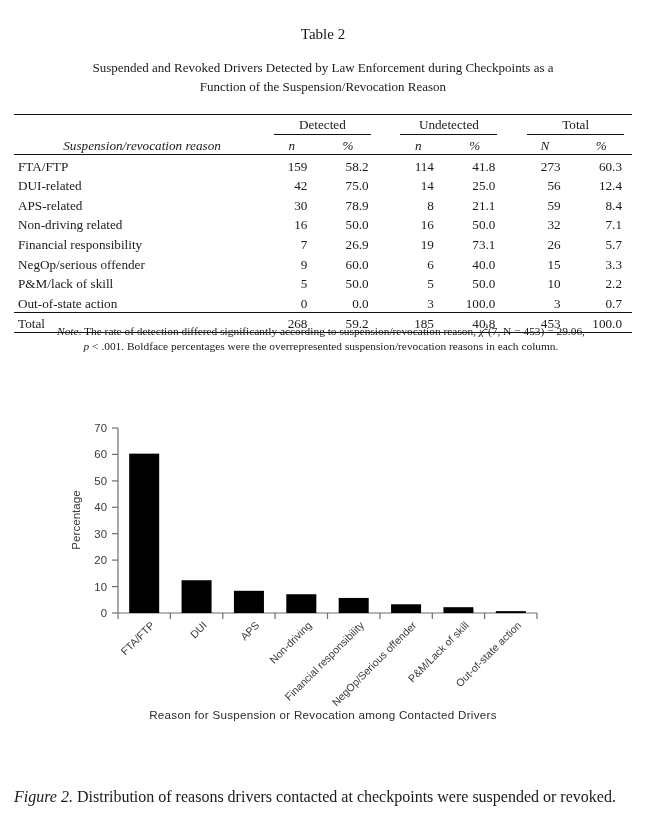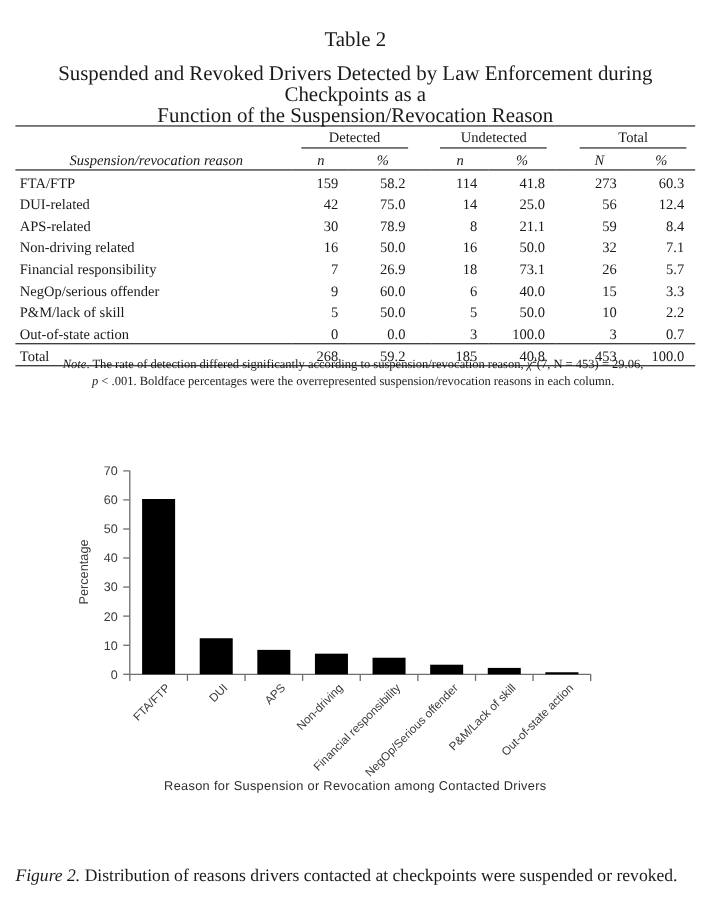--- a/index.html
+++ b/index.html
@@ -22,29 +22,29 @@
     height: 824px;
   }
 
   
   .table-number {
     position: absolute;
     top: 26px;
     left: 0;
     width: 646px;
     text-align: center;
-    font-size: 19px;
+    font-size: 15px;
   }
   .table-title {
     position: absolute;
     top: 58px;
     left: 40px;
     width: 566px;
     text-align: center;
-    font-size: 19px;
+    font-size: 13px;
     line-height: 19px;
   }
 
   
   .table-wrap {
     position: absolute;
     top: 114px;
     left: 14px;
     width: 618px;
   }
@@ -248,21 +248,21 @@
           <td>50.0</td>
           <td></td>
           <td>32</td>
           <td>7.1</td>
         </tr>
         <tr>
           <td class="lbl">Financial responsibility</td>
           <td>7</td>
           <td>26.9</td>
           <td></td>
-          <td>18</td>
+          <td>19</td>
           <td class="b">73.1</td>
           <td></td>
           <td>26</td>
           <td>5.7</td>
         </tr>
         <tr>
           <td class="lbl">NegOp/serious offender</td>
           <td>9</td>
           <td>60.0</td>
           <td></td>

